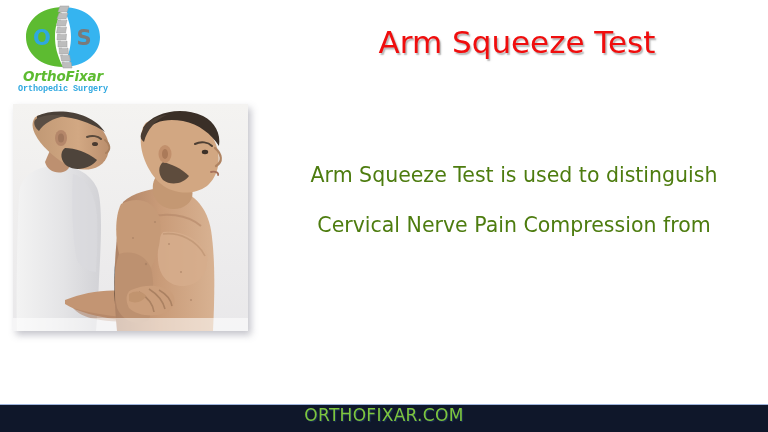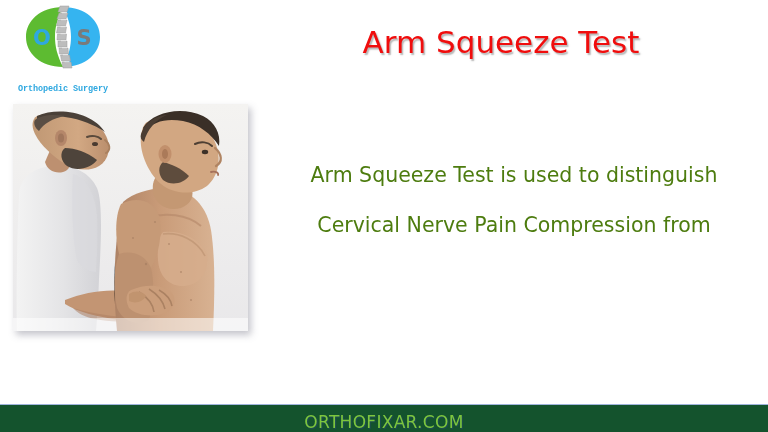--- a/index.html
+++ b/index.html
@@ -61,21 +61,21 @@
     font-weight: bold;
     font-size: 8.5px;
     letter-spacing: -0.1px;
     color: #2FA8E0;
     white-space: nowrap;
   }
 
   
   #slide-title {
     position: absolute;
-    left: 252px;
+    left: 268px;
     top: 24px;
     width: 498px;
     text-align: center;
     font-family: "DejaVu Sans", sans-serif;
     font-size: 31px;
     font-weight: normal;
     color: #F00D0D;
     text-shadow: 1.5px 1.5px 1.5px rgba(120,120,120,0.55);
     white-space: nowrap;
   }
@@ -108,24 +108,24 @@
   }
   #body-text .tline { display: block; white-space: nowrap; }
 
   
   #footer-bar {
     position: absolute;
     left: 0;
     top: 404px;
     width: 768px;
     height: 28px;
-    background: #14532d;
+    background: #0f172a;
     border-top: 1px solid #9FB4DC;
     display: flex;
-    align-items: flex-end;
+    align-items: flex-start;
     justify-content: center;
   }
 
   #footer-text {
     font-family: "DejaVu Sans", sans-serif;
     font-size: 17px;
     letter-spacing: 0.3px;
     color: #7DC63E;
     text-shadow: 1px 1px 1px rgba(40,70,130,0.5);
     white-space: nowrap;
@@ -164,20 +164,21 @@
         <rect x="46" y="42" width="5" height="1.3"></rect>
         <rect x="47" y="49" width="5" height="1.3"></rect>
         <rect x="48.5" y="56" width="5" height="1.3"></rect>
       </g>
 
       <text x="26" y="40" font-family="DejaVu Sans, sans-serif" font-size="21" font-weight="bold" fill="#2FA8E0" text-anchor="middle">O</text>
 
       <text x="68" y="40" font-family="DejaVu Sans, sans-serif" font-size="21" font-weight="bold" fill="#7A7A7A" text-anchor="middle">S</text>
     </svg>
 
+    <div id="logo-name">OrthoFixar</div>
     <div id="logo-tagline">Orthopedic Surgery</div>
   </div>
 
   <div id="slide-title">Arm Squeeze Test</div>
 
   <div id="photo-frame">
     <svg id="clinical-photo" viewBox="0 0 235 227" aria-label="Clinician standing behind a shirtless patient, squeezing the patient's upper arm to perform the Arm Squeeze Test">
       <defs>
         <linearGradient id="bgWall" x1="0" y1="0" x2="0" y2="1">
           <stop offset="0%" stop-color="#f4f3f1"></stop>

